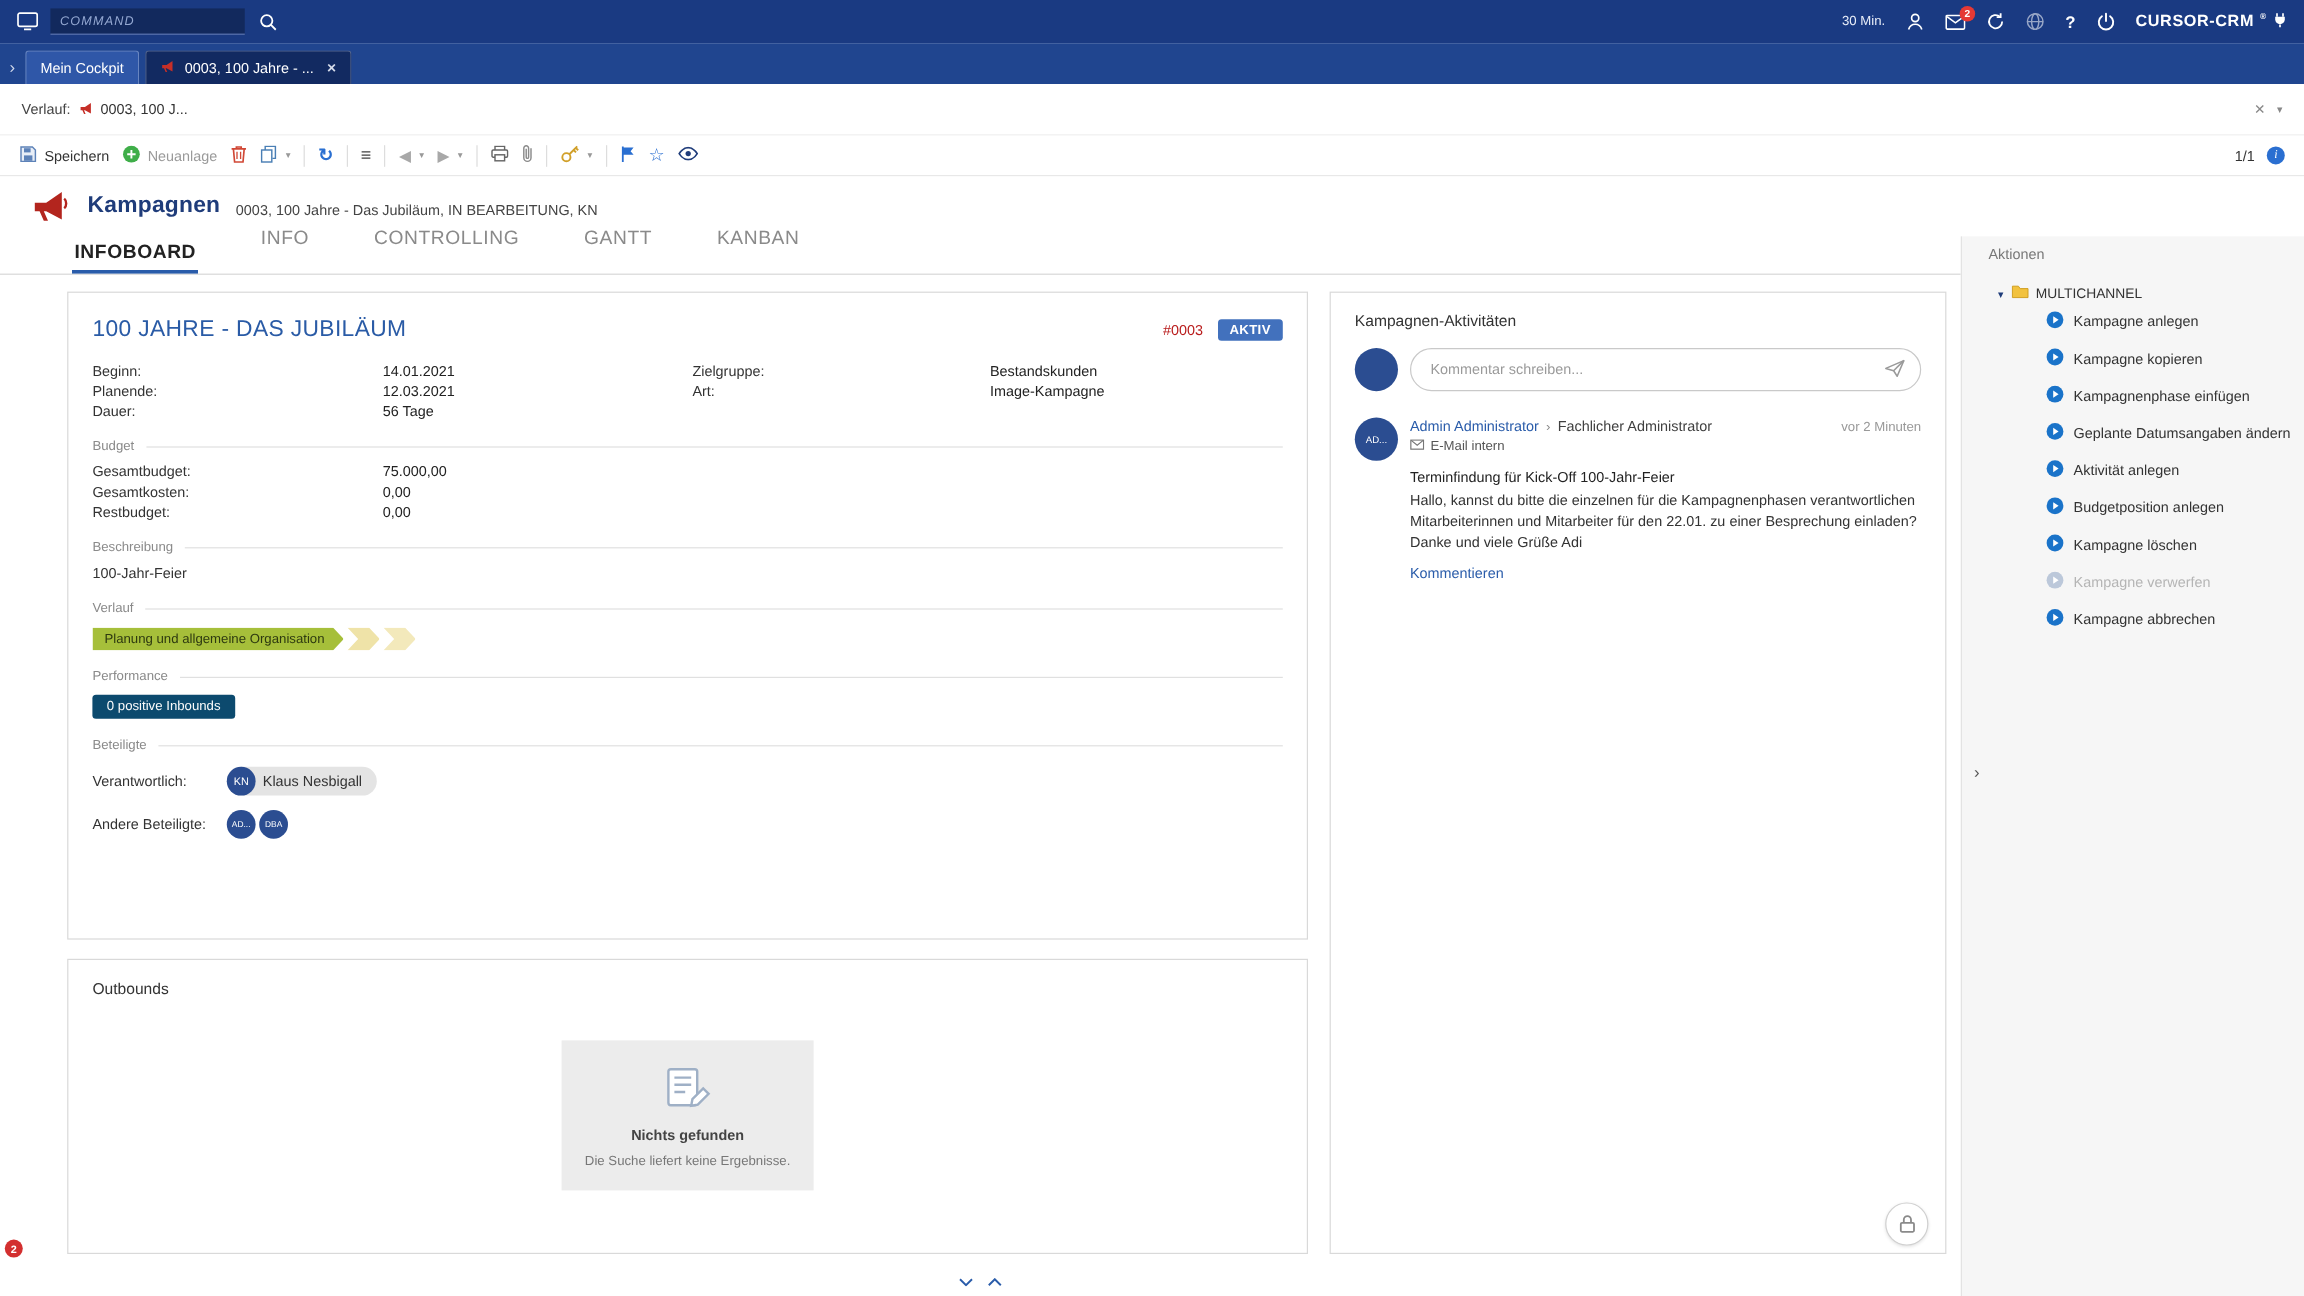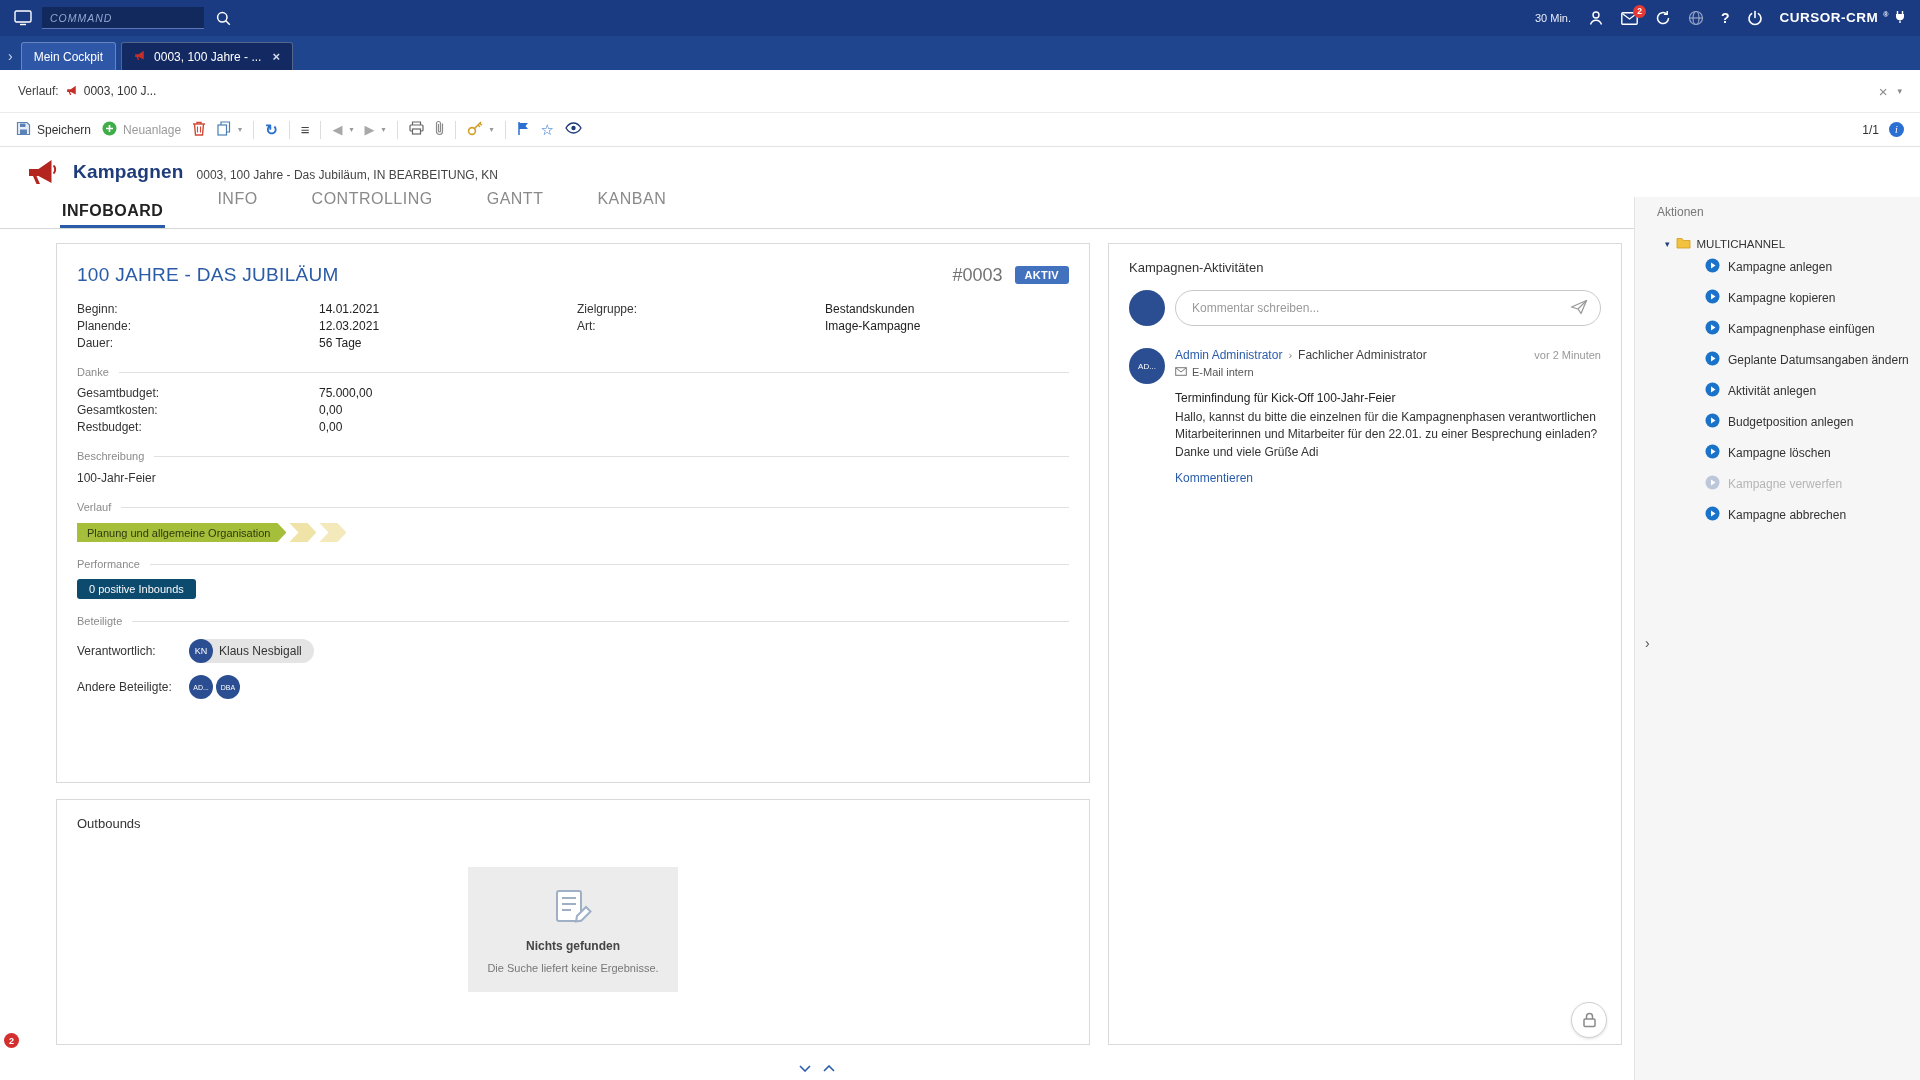--- a/index.html
+++ b/index.html
@@ -75,21 +75,21 @@
 
   .card { background:#fff; border:1px solid #d9d9d9; }
   .main-card { height:540px; padding:20px 20px; flex:0 0 auto; }
   .out-card { flex:1; margin-bottom:11px; padding:16px 20px; display:flex; flex-direction:column; min-height:0; }
   .act-card { flex:1; padding:16px 20px; position:relative; min-height:0; }
 
   
   .card-head { display:flex; align-items:center; }
   .c-title { font-size:19px; font-weight:500; color:#2a5ba6; letter-spacing:.3px; }
   .head-right { margin-left:auto; display:flex; align-items:center; gap:12px; }
-  .rec-no { color:#737373; font-size:18px; }
+  .rec-no { color:#b91c1c; font-size:12px; }
   .status-badge { background:#4271bd; color:#fff; font-size:11px; font-weight:bold; letter-spacing:.3px; padding:3px 10px; border-radius:3px; }
 
   .fgrid { display:grid; grid-template-columns:242px 258px 248px 1fr; row-gap:3px; margin-top:16px; }
   .flabel { color:#333; }
   .fval { color:#222; }
 
   .sec { display:flex; align-items:center; margin-top:16px; }
   .sec .sec-label { font-size:11px; color:#8a8a8a; white-space:nowrap; }
   .sec::after { content:""; flex:1; height:1px; background:#e0e0e0; margin-left:10px; }
 
@@ -412,21 +412,21 @@
               <span class="fval">12.03.2021</span>
               <span class="flabel">Art:</span>
               <span class="fval">Image-Kampagne</span>
               <span class="flabel">Dauer:</span>
               <span class="fval">56 Tage</span>
               <span></span>
                 <span></span>
             </div>
 
             <div class="sec">
-              <span class="sec-label">Danke</span>
+              <span class="sec-label">Budget</span>
             </div>
             <div class="bgrid">
               <span class="flabel">Gesamtbudget:</span>
               <span class="fval">75.000,00</span>
               <span class="flabel">Gesamtkosten:</span>
               <span class="fval">0,00</span>
               <span class="flabel">Restbudget:</span>
               <span class="fval">0,00</span>
             </div>
 

